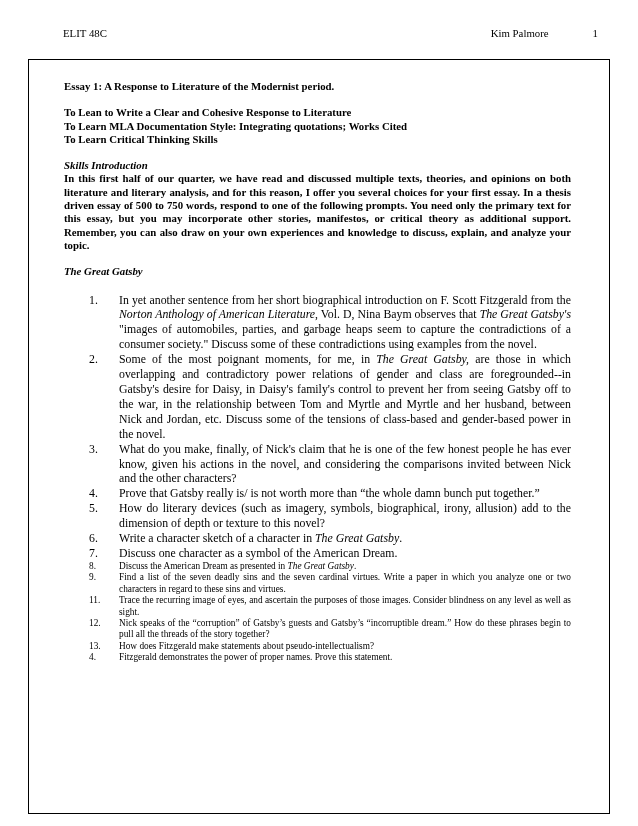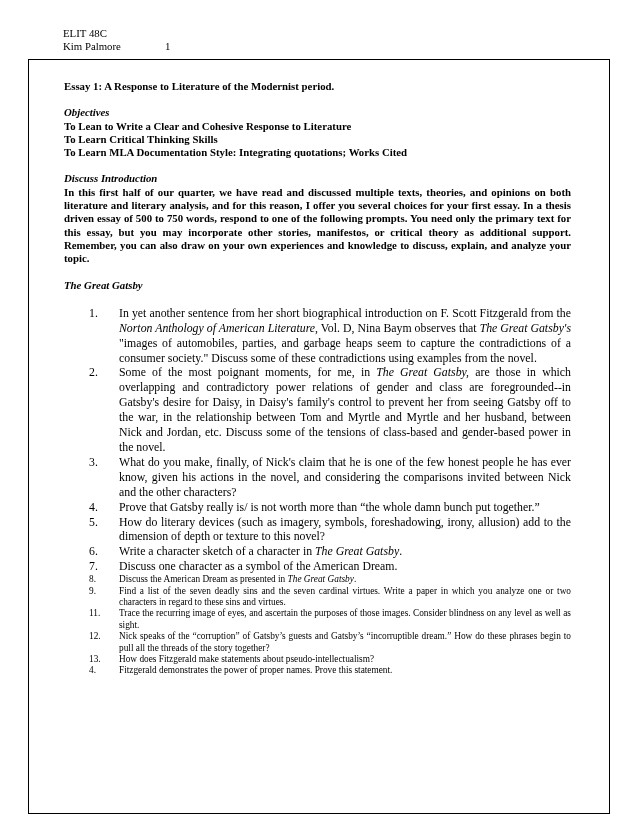--- a/index.html
+++ b/index.html
@@ -5,21 +5,21 @@
   * { margin:0; padding:0; box-sizing:border-box; }
   html,body { background:#ffffff; }
   body {
     width:638px; height:826px; overflow:hidden;
     font-family:"Liberation Serif","DejaVu Serif",serif;
     color:#000000;
   }
   .page { position:relative; width:638px; height:826px; background:#ffffff; }
   .header {
     display:flex; justify-content:space-between; align-items:baseline;
-    padding:27px 40px 0 63px; font-size:10.8px; line-height:13px;flex-direction:column;
+    padding:27px 40px 0 63px; font-size:10.8px; line-height:13px;
   }
   .header-right { display:flex; align-items:flex-start; gap:44px; }
   .frame {
     position:absolute; left:28px; top:59px; width:582px; bottom:12px;
     border:1px solid #000000;
     padding:20px 38px 10px 35px;
     overflow:hidden;
   }
   p { font-size:10.8px; line-height:13.3px;font-weight:bold; }
   .title { font-weight:bold; }
@@ -44,28 +44,27 @@
       <span>Kim Palmore</span>
       <span>1</span>
     </span>
   </div>
 
   <div class="frame">
 
     <p class="title">Essay 1: A Response to Literature of the Modernist period.</p>
 
     <div class="section">
-      <p class="heading">Objectives</p>
       <p>To Lean to Write a Clear and Cohesive Response to Literature</p>
+      <p>To Learn MLA Documentation Style: Integrating quotations; Works Cited</p>
       <p>To Learn Critical Thinking Skills</p>
-      <p>To Learn MLA Documentation Style: Integrating quotations; Works Cited</p>
     </div>
 
     <div class="section">
-      <p class="heading">Discuss Introduction</p>
+      <p class="heading">Skills Introduction</p>
       <p class="justify">In this first half of our quarter, we have read and discussed multiple texts, theories, and opinions on both literature and literary analysis, and for this reason, I offer you several choices for your first essay. In a thesis driven essay of 500 to 750 words, respond to one of the following prompts. You need only the primary text for this essay, but you may incorporate other stories, manifestos, or critical theory as additional support. Remember, you can also draw on your own experiences and knowledge to discuss, explain, and analyze your topic.</p>
     </div>
 
     <div class="section">
       <p><i>The Great Gatsby</i></p>
     </div>
 
     <div class="prompts">
         <div class="prompt-item">
           <span class="num">1.</span>
@@ -78,21 +77,21 @@
         <div class="prompt-item">
           <span class="num">3.</span>
           <span class="ptext"><span>What do you make, finally, of Nick's claim that he is one of the few honest people he has ever know, given his actions in the novel, and considering the comparisons invited between Nick and the other characters?</span></span>
         </div>
         <div class="prompt-item">
           <span class="num">4.</span>
           <span class="ptext"><span>Prove that Gatsby really is/ is not worth more than “the whole damn bunch put together.”</span></span>
         </div>
         <div class="prompt-item">
           <span class="num">5.</span>
-          <span class="ptext"><span>How do literary devices (such as imagery, symbols, foreshadowing, irony, allusion) add to the dimension of depth or texture to this novel?</span></span>
+          <span class="ptext"><span>How do literary devices (such as imagery, symbols, biographical, irony, allusion) add to the dimension of depth or texture to this novel?</span></span>
         </div>
         <div class="prompt-item">
           <span class="num">6.</span>
           <span class="ptext"><span>Write a character sketch of a character in </span><i>The Great Gatsby</i><span>.</span></span>
         </div>
         <div class="prompt-item">
           <span class="num">7.</span>
           <span class="ptext"><span>Discuss one character as a symbol of the American Dream.</span></span>
         </div>
         <div class="prompt-item small">

